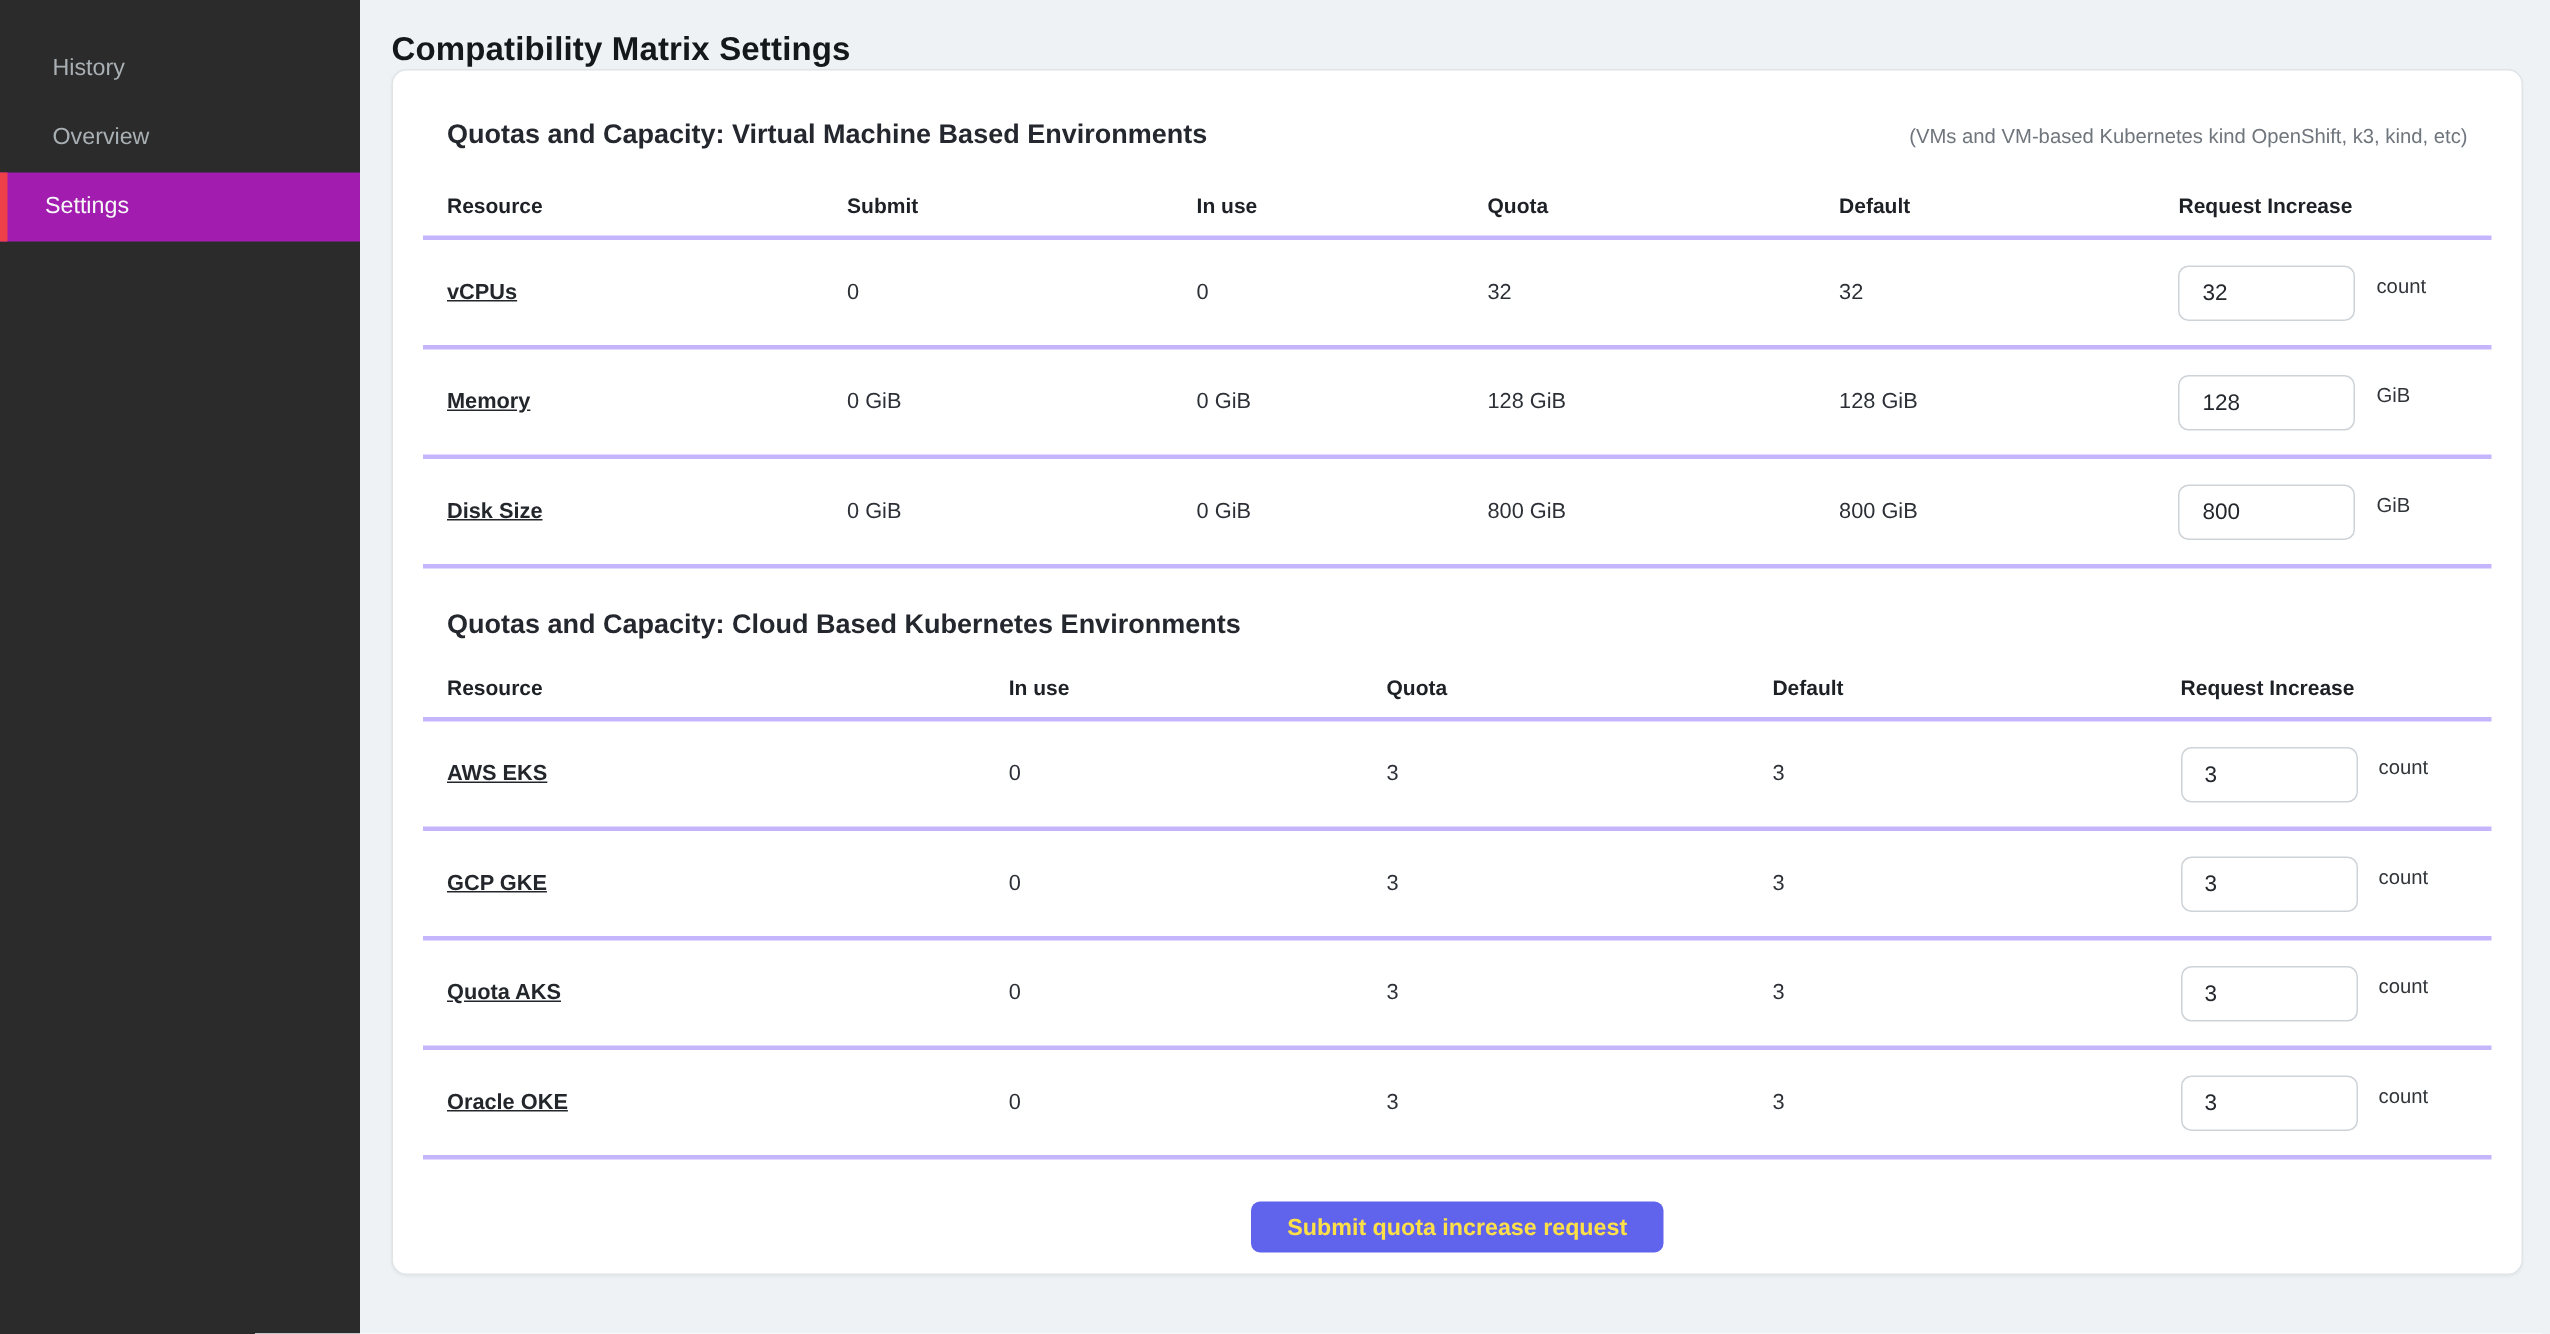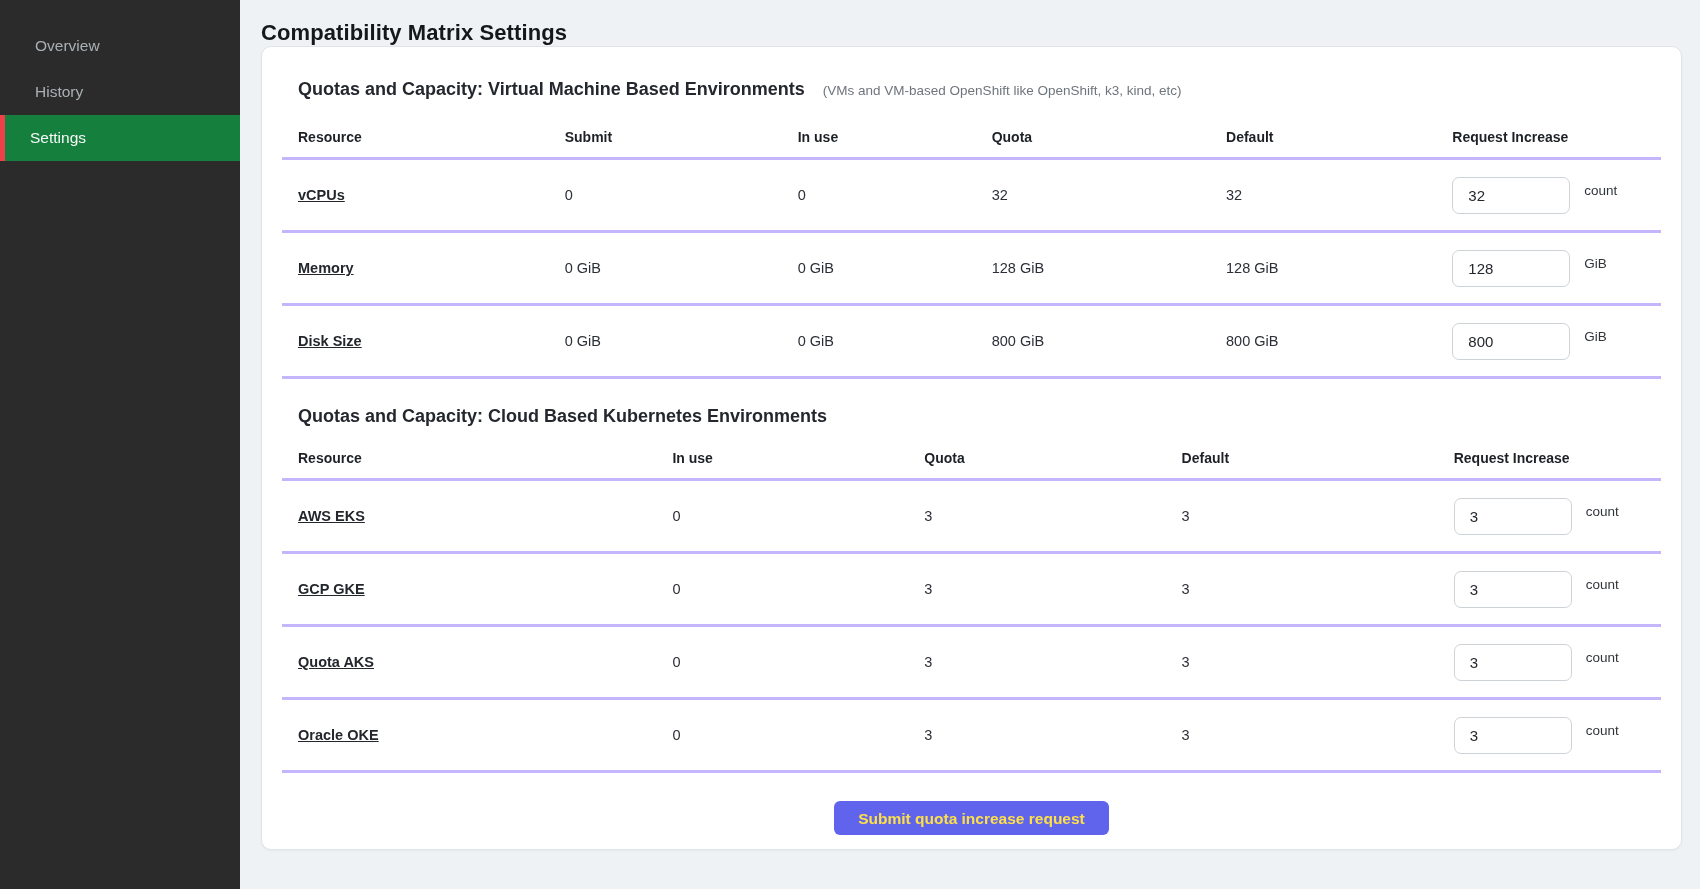--- a/index.html
+++ b/index.html
@@ -23,21 +23,21 @@
     height: 46px;
     display: flex;
     align-items: center;
     padding-left: 30px;
     font-size: 15.5px;
     color: #a9b0b4;
     cursor: pointer;
     border-left: 5px solid transparent;
   }
   .side-item.active {
-    background: #15803d;
+    background: #a21caf;
     color: #f7f8f8;
     border-left: 5px solid #ee4048;
     padding-left: 25px;
   }
 
   
   .main {
     flex: 1;
     padding: 20px 18px 14px 21px;
     overflow: hidden;
@@ -56,20 +56,21 @@
     box-shadow: 0 1px 2px rgba(40,50,60,0.05);
     padding: 8px 20px 0 20px;
     height: 804px;
   }
 
   .section-head {
     display: flex;
     align-items: baseline;
     gap: 18px;
     padding: 24px 16px 16px 16px;
+    justify-content: space-between;
   }
   .section-head.second { padding: 27px 16px 10px 16px; }
   .section-title {
     font-size: 18px;
     font-weight: 700;
     color: #24282e;
   }
   .section-sub {
     font-size: 13.5px;
     color: #6f757c;
@@ -130,38 +131,38 @@
     padding: 9px 24px;
     height: 34px;
     cursor: pointer;
   }
 </style>
 </head>
 <body>
 
 <aside class="sidebar">
   <div class="side-item">
-    <span>Overview</span>
+    <span>History</span>
   </div>
   <div class="side-item">
-    <span>History</span>
+    <span>Overview</span>
   </div>
   <div class="side-item active">
     <span>Settings</span>
   </div>
 </aside>
 
 <main class="main">
   <h1 class="page-title">Compatibility Matrix Settings</h1>
 
   <section class="card">
 
     <div class="section-head">
       <h2 class="section-title">Quotas and Capacity: Virtual Machine Based Environments</h2>
-      <span class="section-sub">(VMs and VM-based OpenShift like OpenShift, k3, kind, etc)</span>
+      <span class="section-sub">(VMs and VM-based Kubernetes kind OpenShift, k3, kind, etc)</span>
     </div>
 
     <div class="table vm">
       <div class="row thead">
         <div class="cell">Resource</div>
         <div class="cell">Submit</div>
         <div class="cell">In use</div>
         <div class="cell">Quota</div>
         <div class="cell">Default</div>
         <div class="cell">Request Increase</div>

